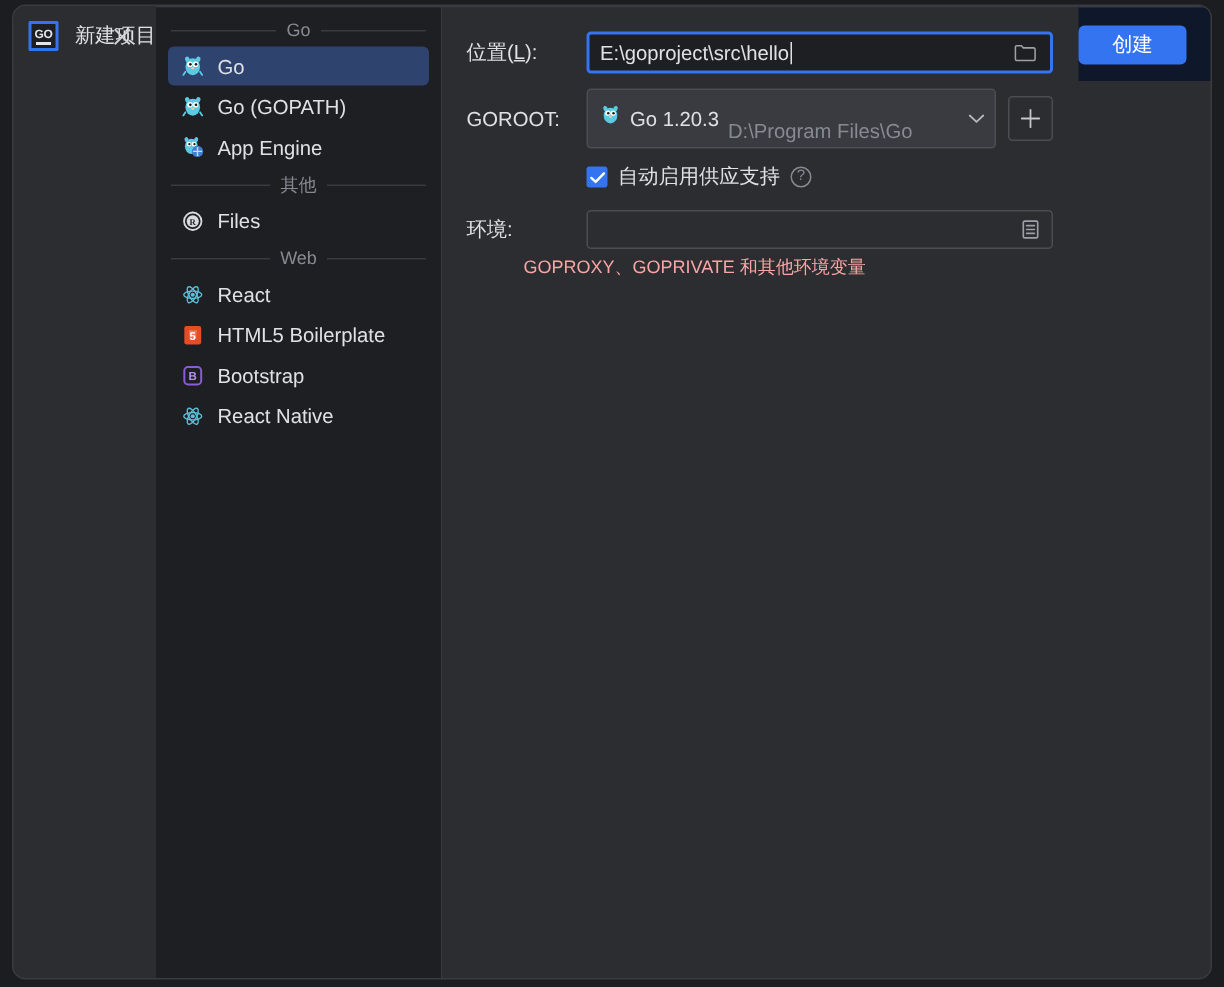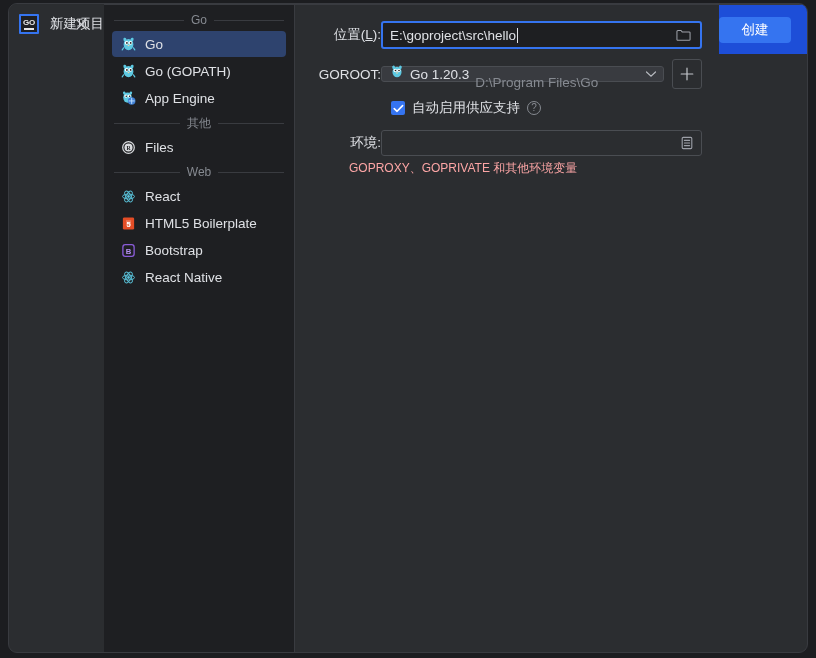--- a/index.html
+++ b/index.html
@@ -149,23 +149,24 @@
     box-sizing: border-box;
     overflow: hidden;
   }
   .form-row {
     display: flex;
     align-items: center;
     margin-bottom: 10px;
   }
   .form-label {
     width: 70px;
-    text-align: right;
+    text-align: left;
     font-size: 13.5px;
     color: #dfe1e5;
+    padding-right: 10px;
     flex-shrink: 0;
     white-space: nowrap;
   }
   .form-label .mn { text-decoration: underline; }
 
   .text-field {
     flex: 1;
     height: 28px;
     background: #1e1f22;
     border: 2px solid #3574f0;
@@ -196,21 +197,21 @@
     height: 18px;
     display: flex;
     align-items: center;
     justify-content: center;
     cursor: pointer;
     flex-shrink: 0;
   }
 
   .combo {
     flex: 1;
-    height: 16px;
+    height: 40px;
     background: #393b40;
     border: 1px solid #4a4d52;
     border-radius: 3px;
     display: flex;
     align-items: center;
     padding: 0 6px 0 8px;
     box-sizing: border-box;
     cursor: pointer;
   }
   .combo .gopher { margin-right: 6px; flex-shrink: 0; }
@@ -281,21 +282,21 @@
   .hint {
     margin: 4px 0 0 38px;
     font-size: 12px;
     color: #fca5a5;
   }
 
   
   .footer {
     height: 49px;
     min-height: 49px;
-    background: #1d4ed8;
+    background: #0f172a;
     border-top: 1px solid #393b40;
     position: relative;
     display: flex;
     align-items: center;
     justify-content: flex-end;
     padding-right: 16px;
   }
   .primary-btn {
     min-width: 72px;
     height: 26px;

